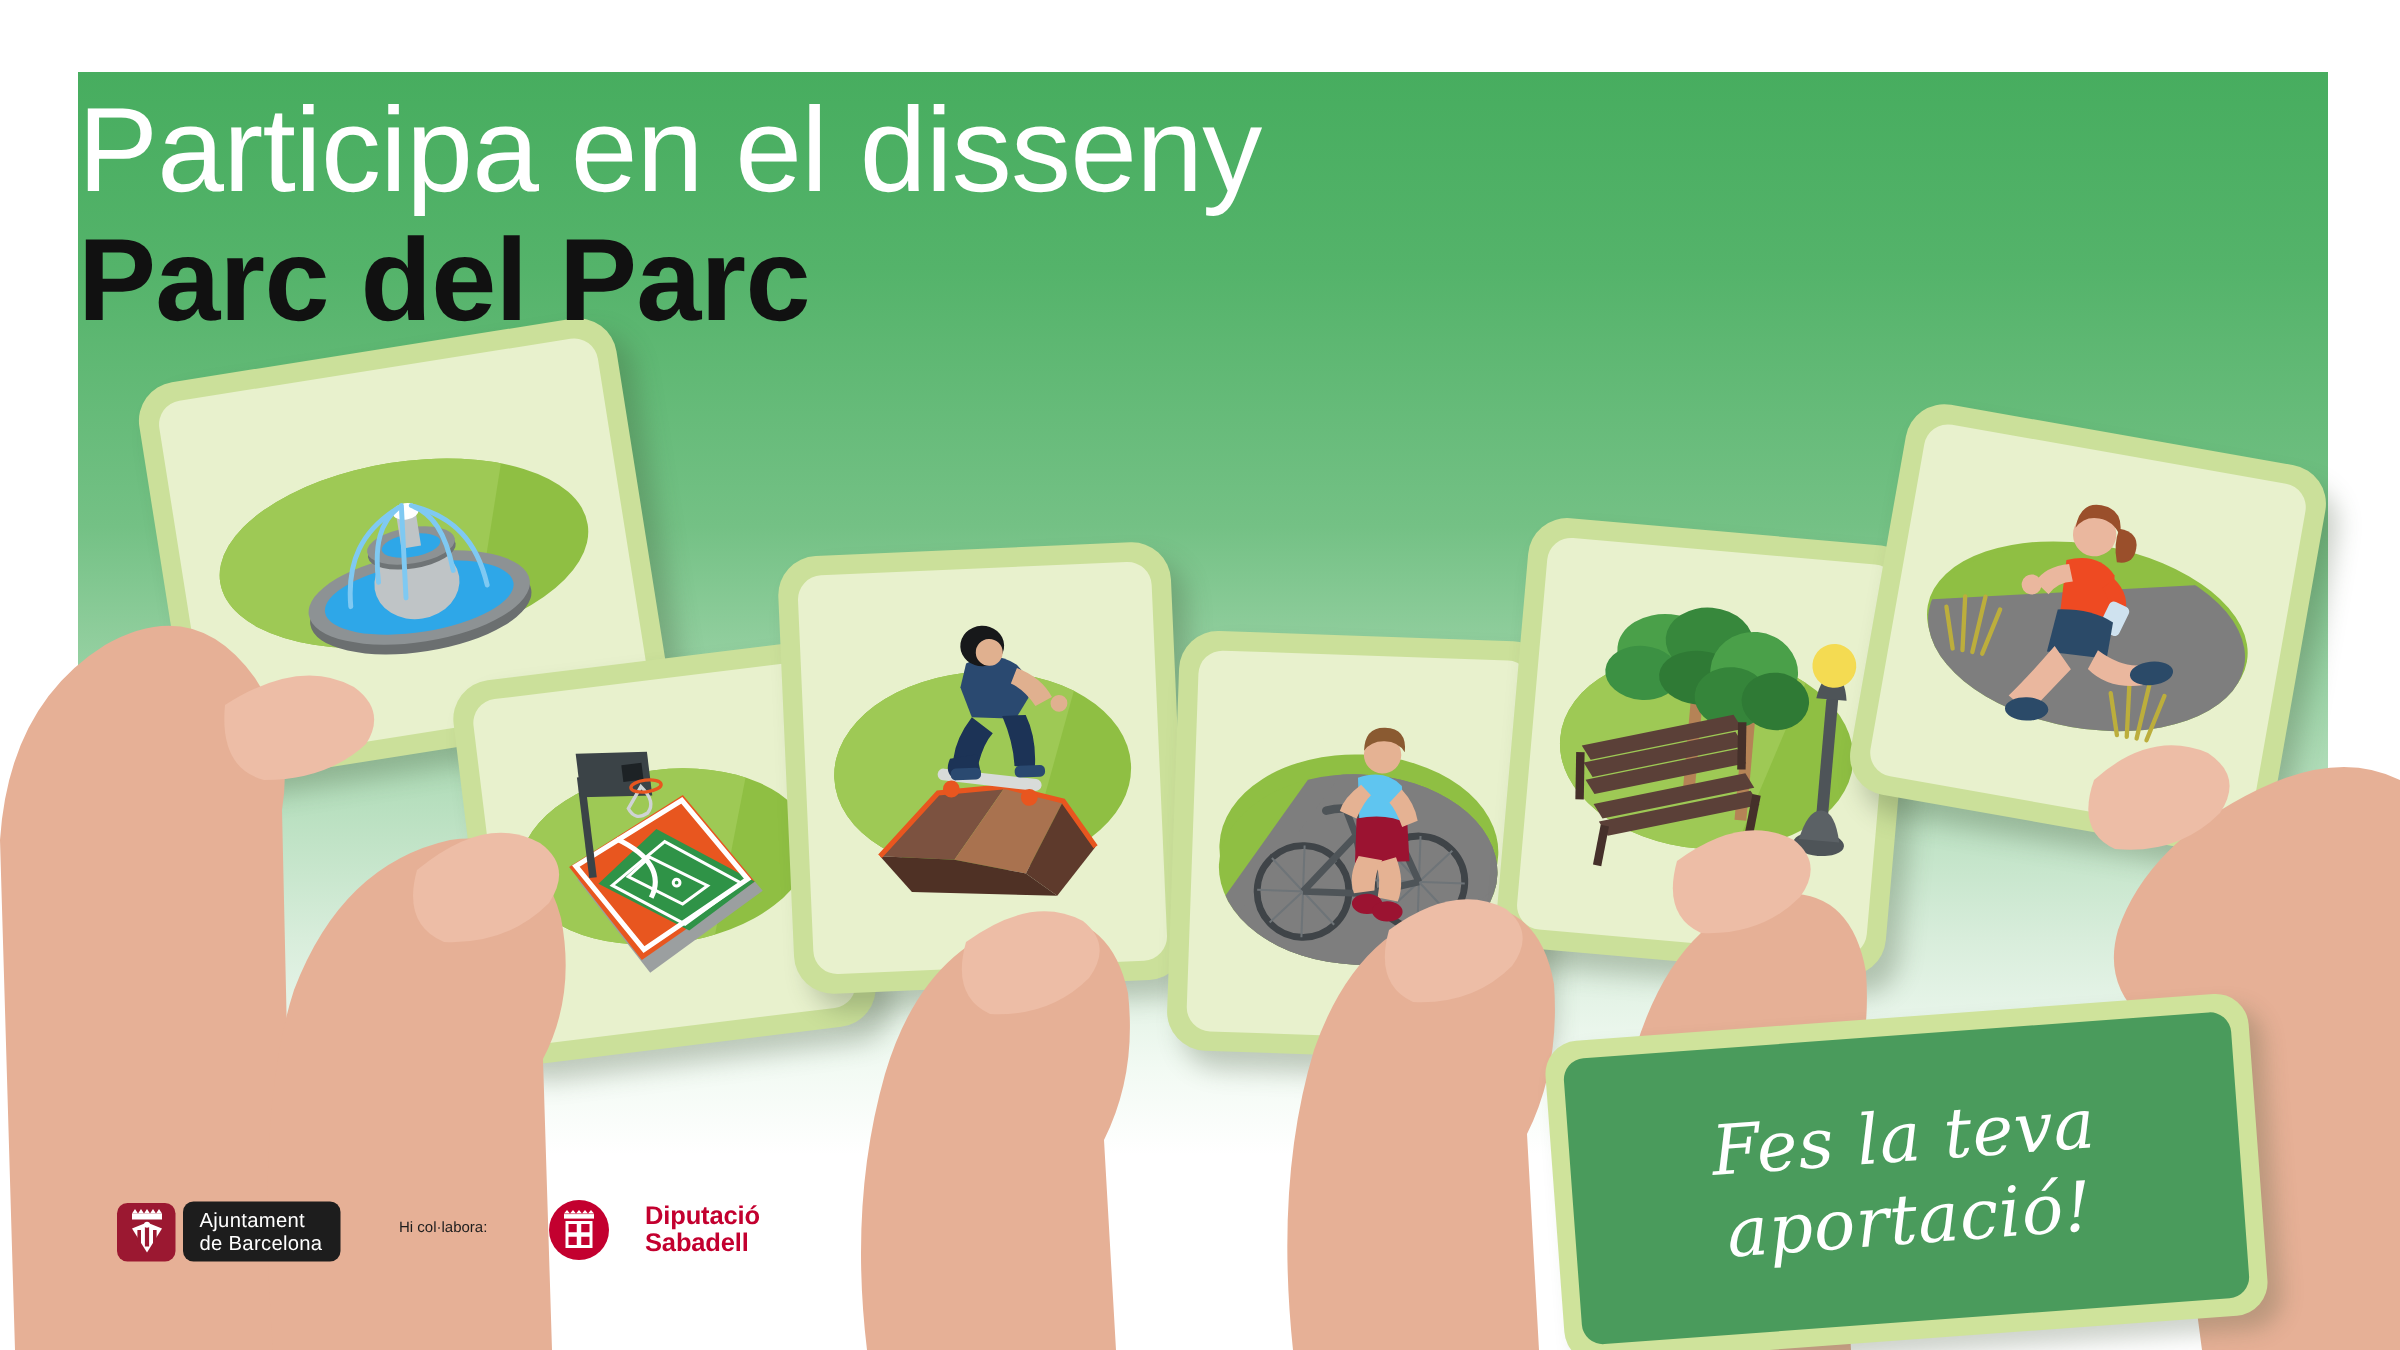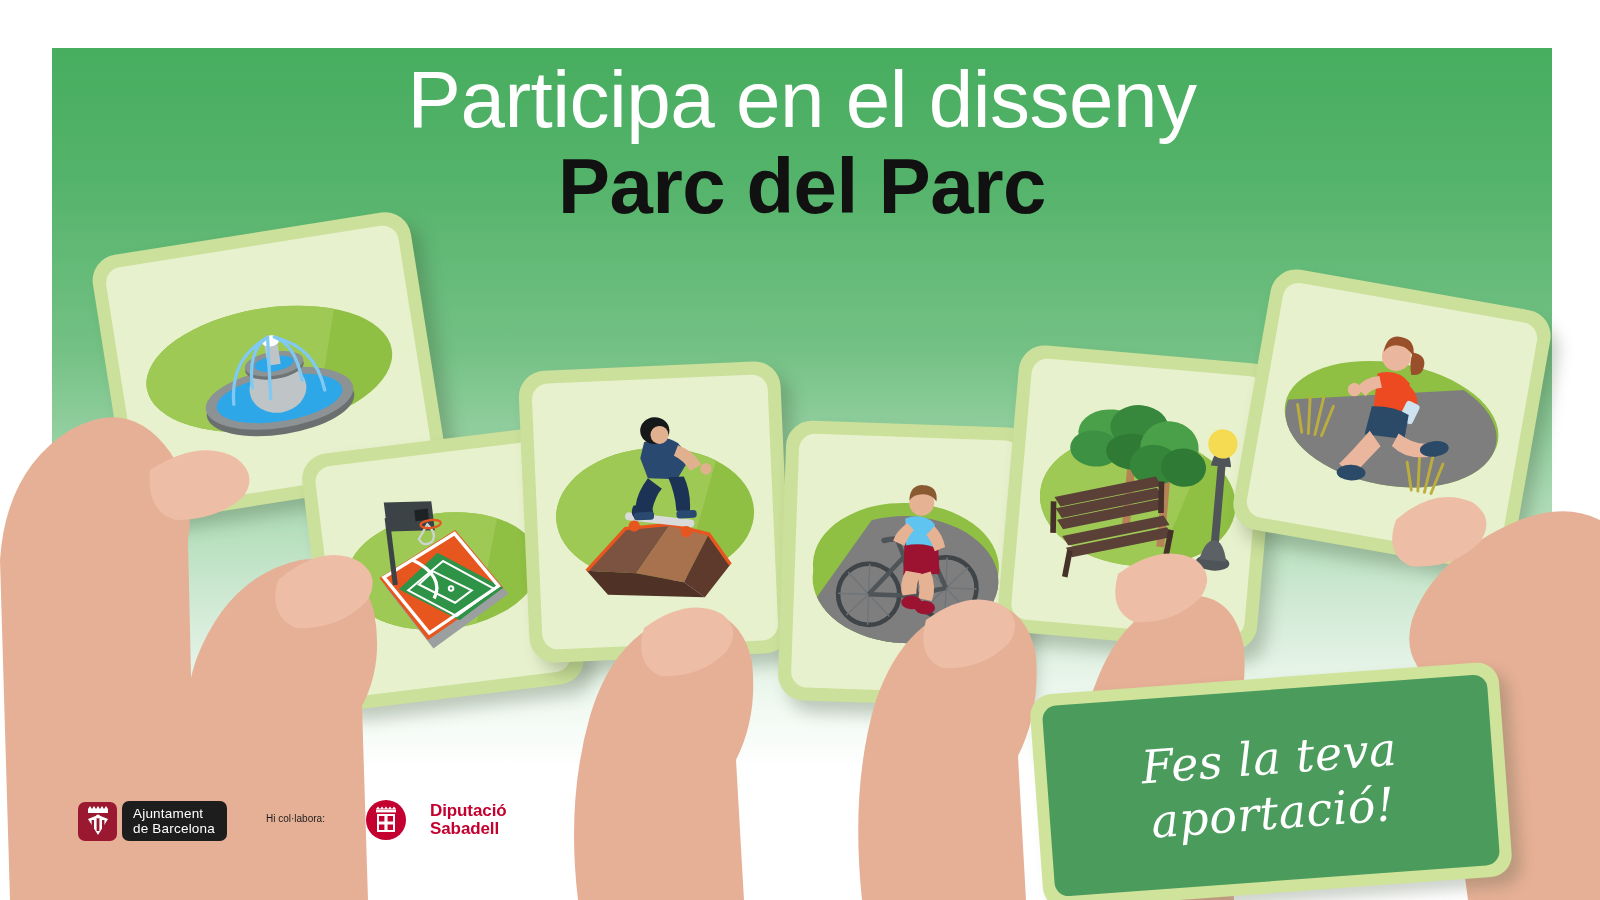--- a/index.html
+++ b/index.html
@@ -7,21 +7,21 @@
   #stage{position:relative;width:1600px;height:900px;background:#fff;overflow:hidden;}
 
   
   #panel{
     position:absolute;left:52px;top:48px;width:1500px;height:722px;
     background:linear-gradient(180deg,#47ad5f 0%,#54b36a 18%,#74c185 42%,#a9d9b2 62%,#d8eddb 80%,#f2faf3 92%,#ffffff 100%);
   }
 
   
   #headline{
-    position:absolute;left:52px;top:62px;width:1500px;text-align:center;
+    position:absolute;left:52px;top:62px;width:1500px;text-align:left;
     pointer-events:none;
   }
   .h-line{
     font-family:"Liberation Sans",sans-serif;
     font-weight:400;color:#ffffff;font-size:80px;line-height:0.96;
     letter-spacing:-0.5px;white-space:nowrap;
   }
   .h-line.bold{font-weight:700;color:#111111;margin-top:10px;font-size:78px;}
 
   

